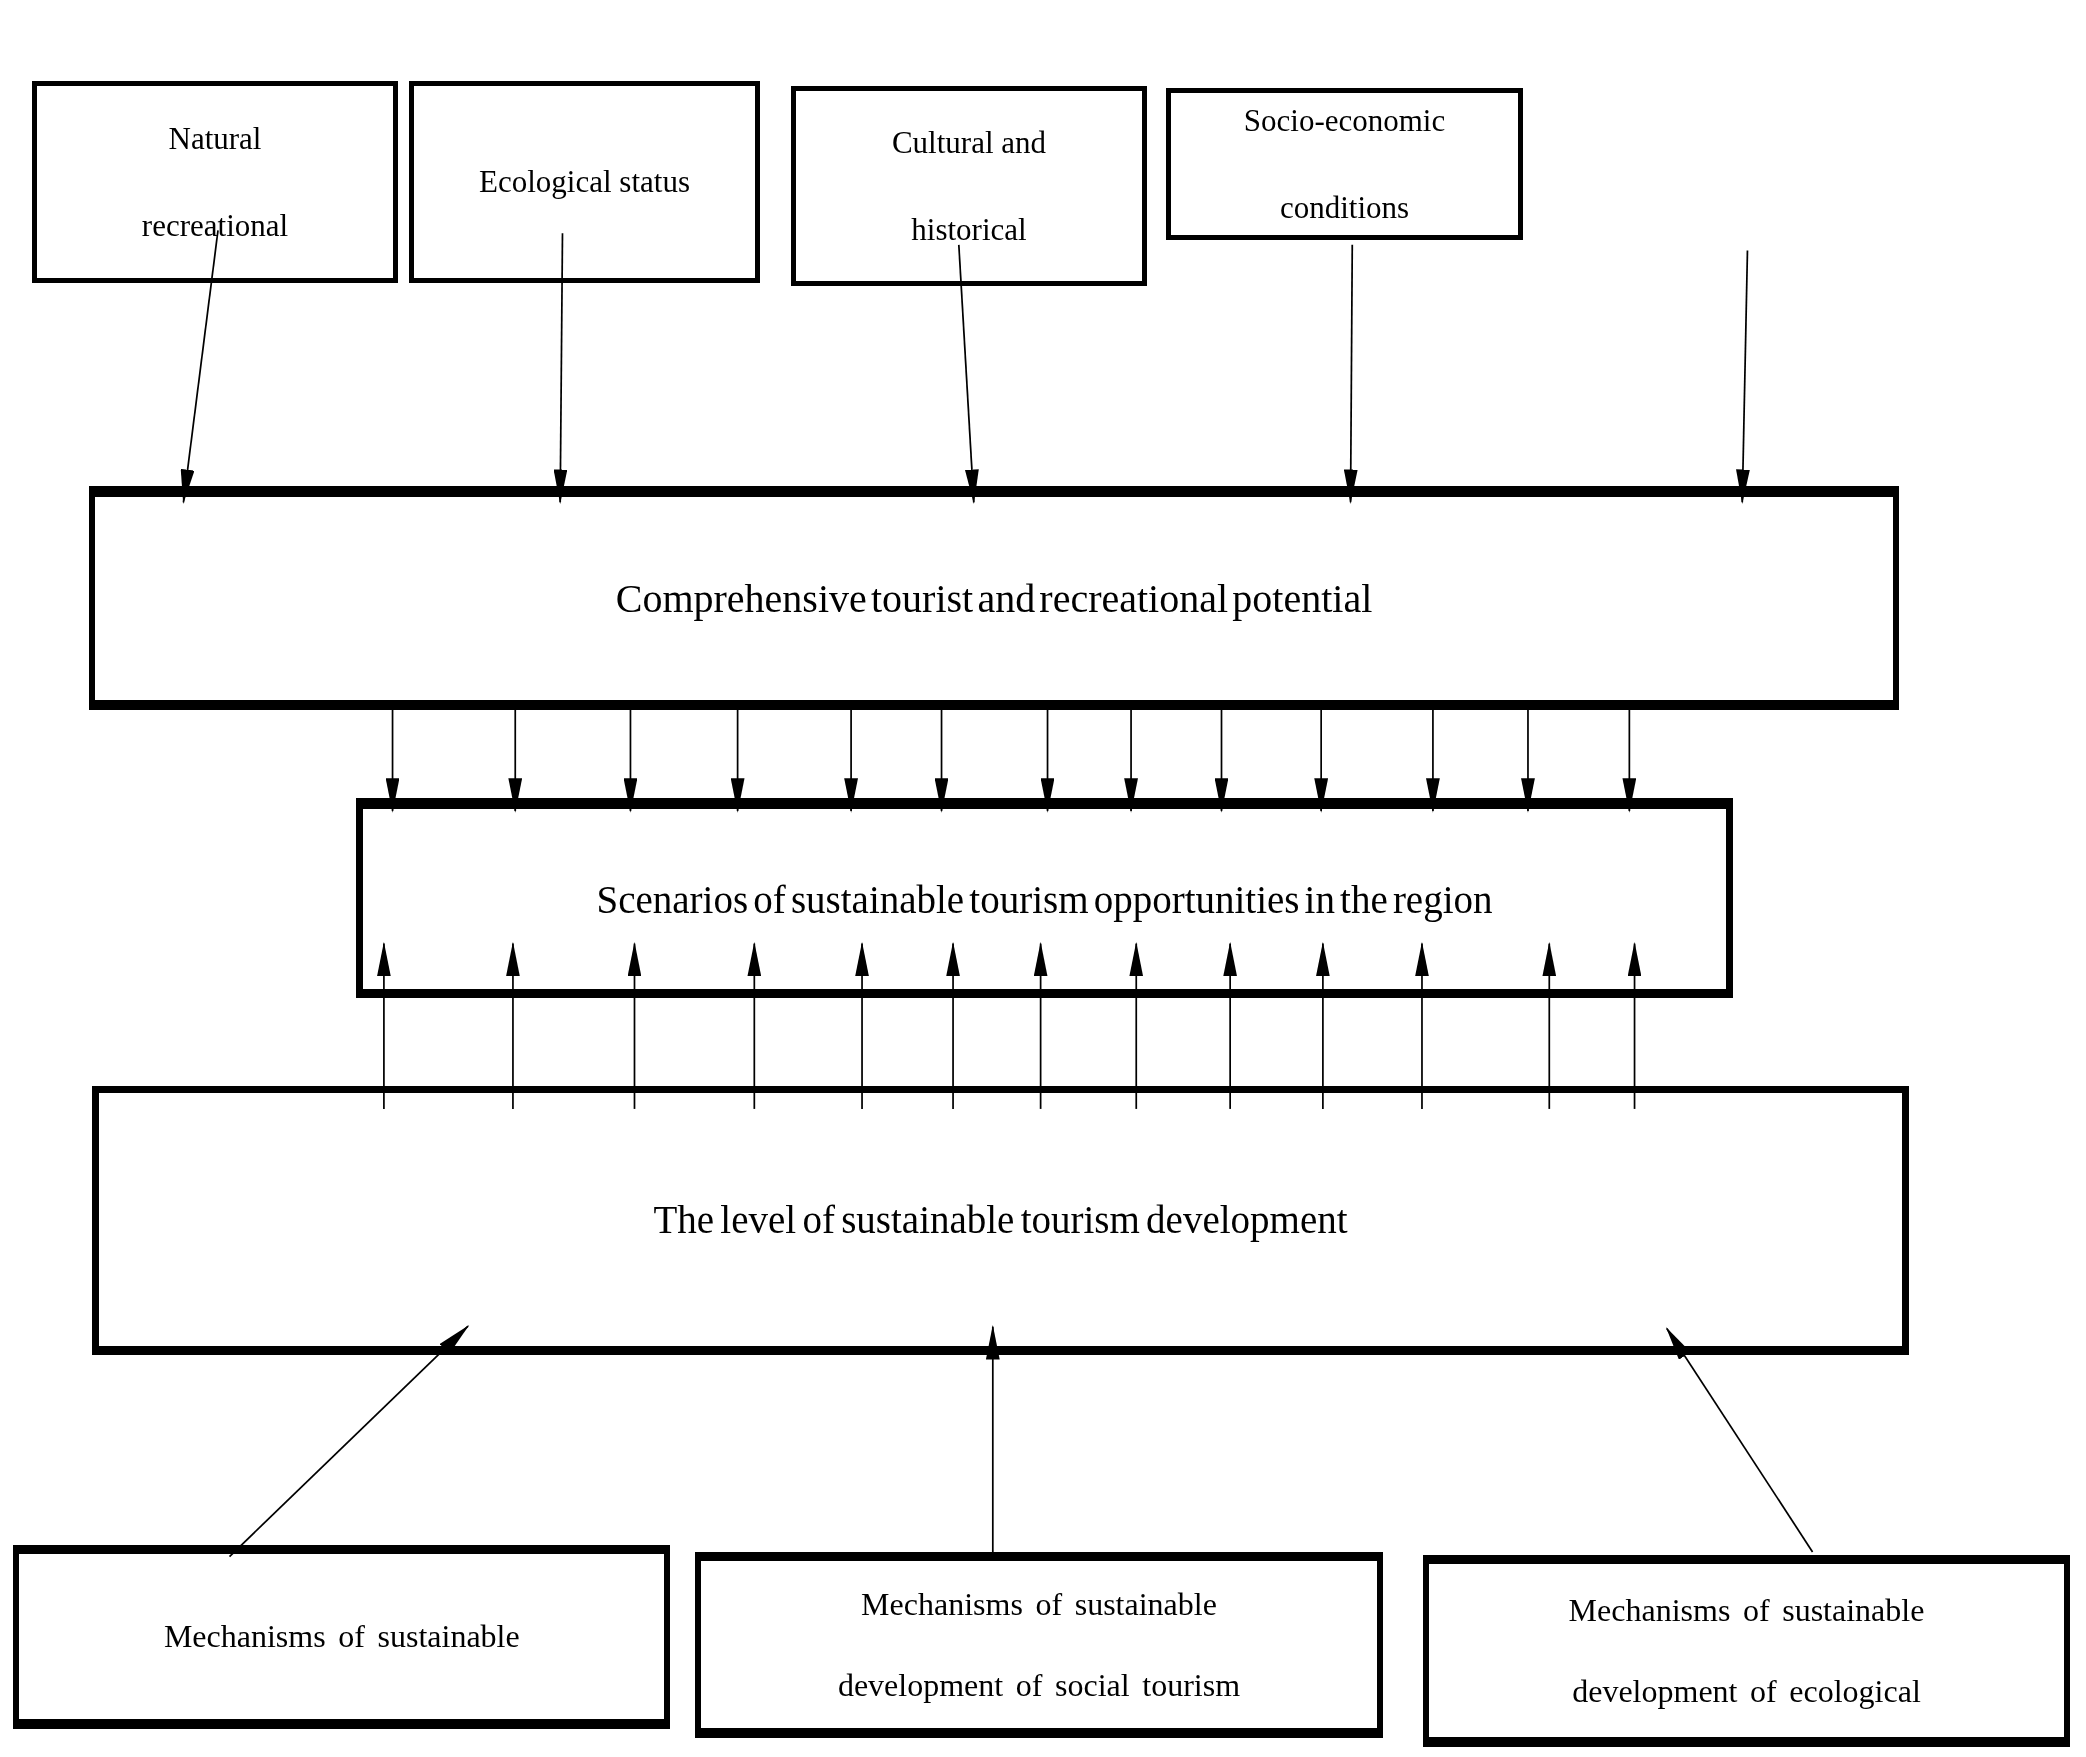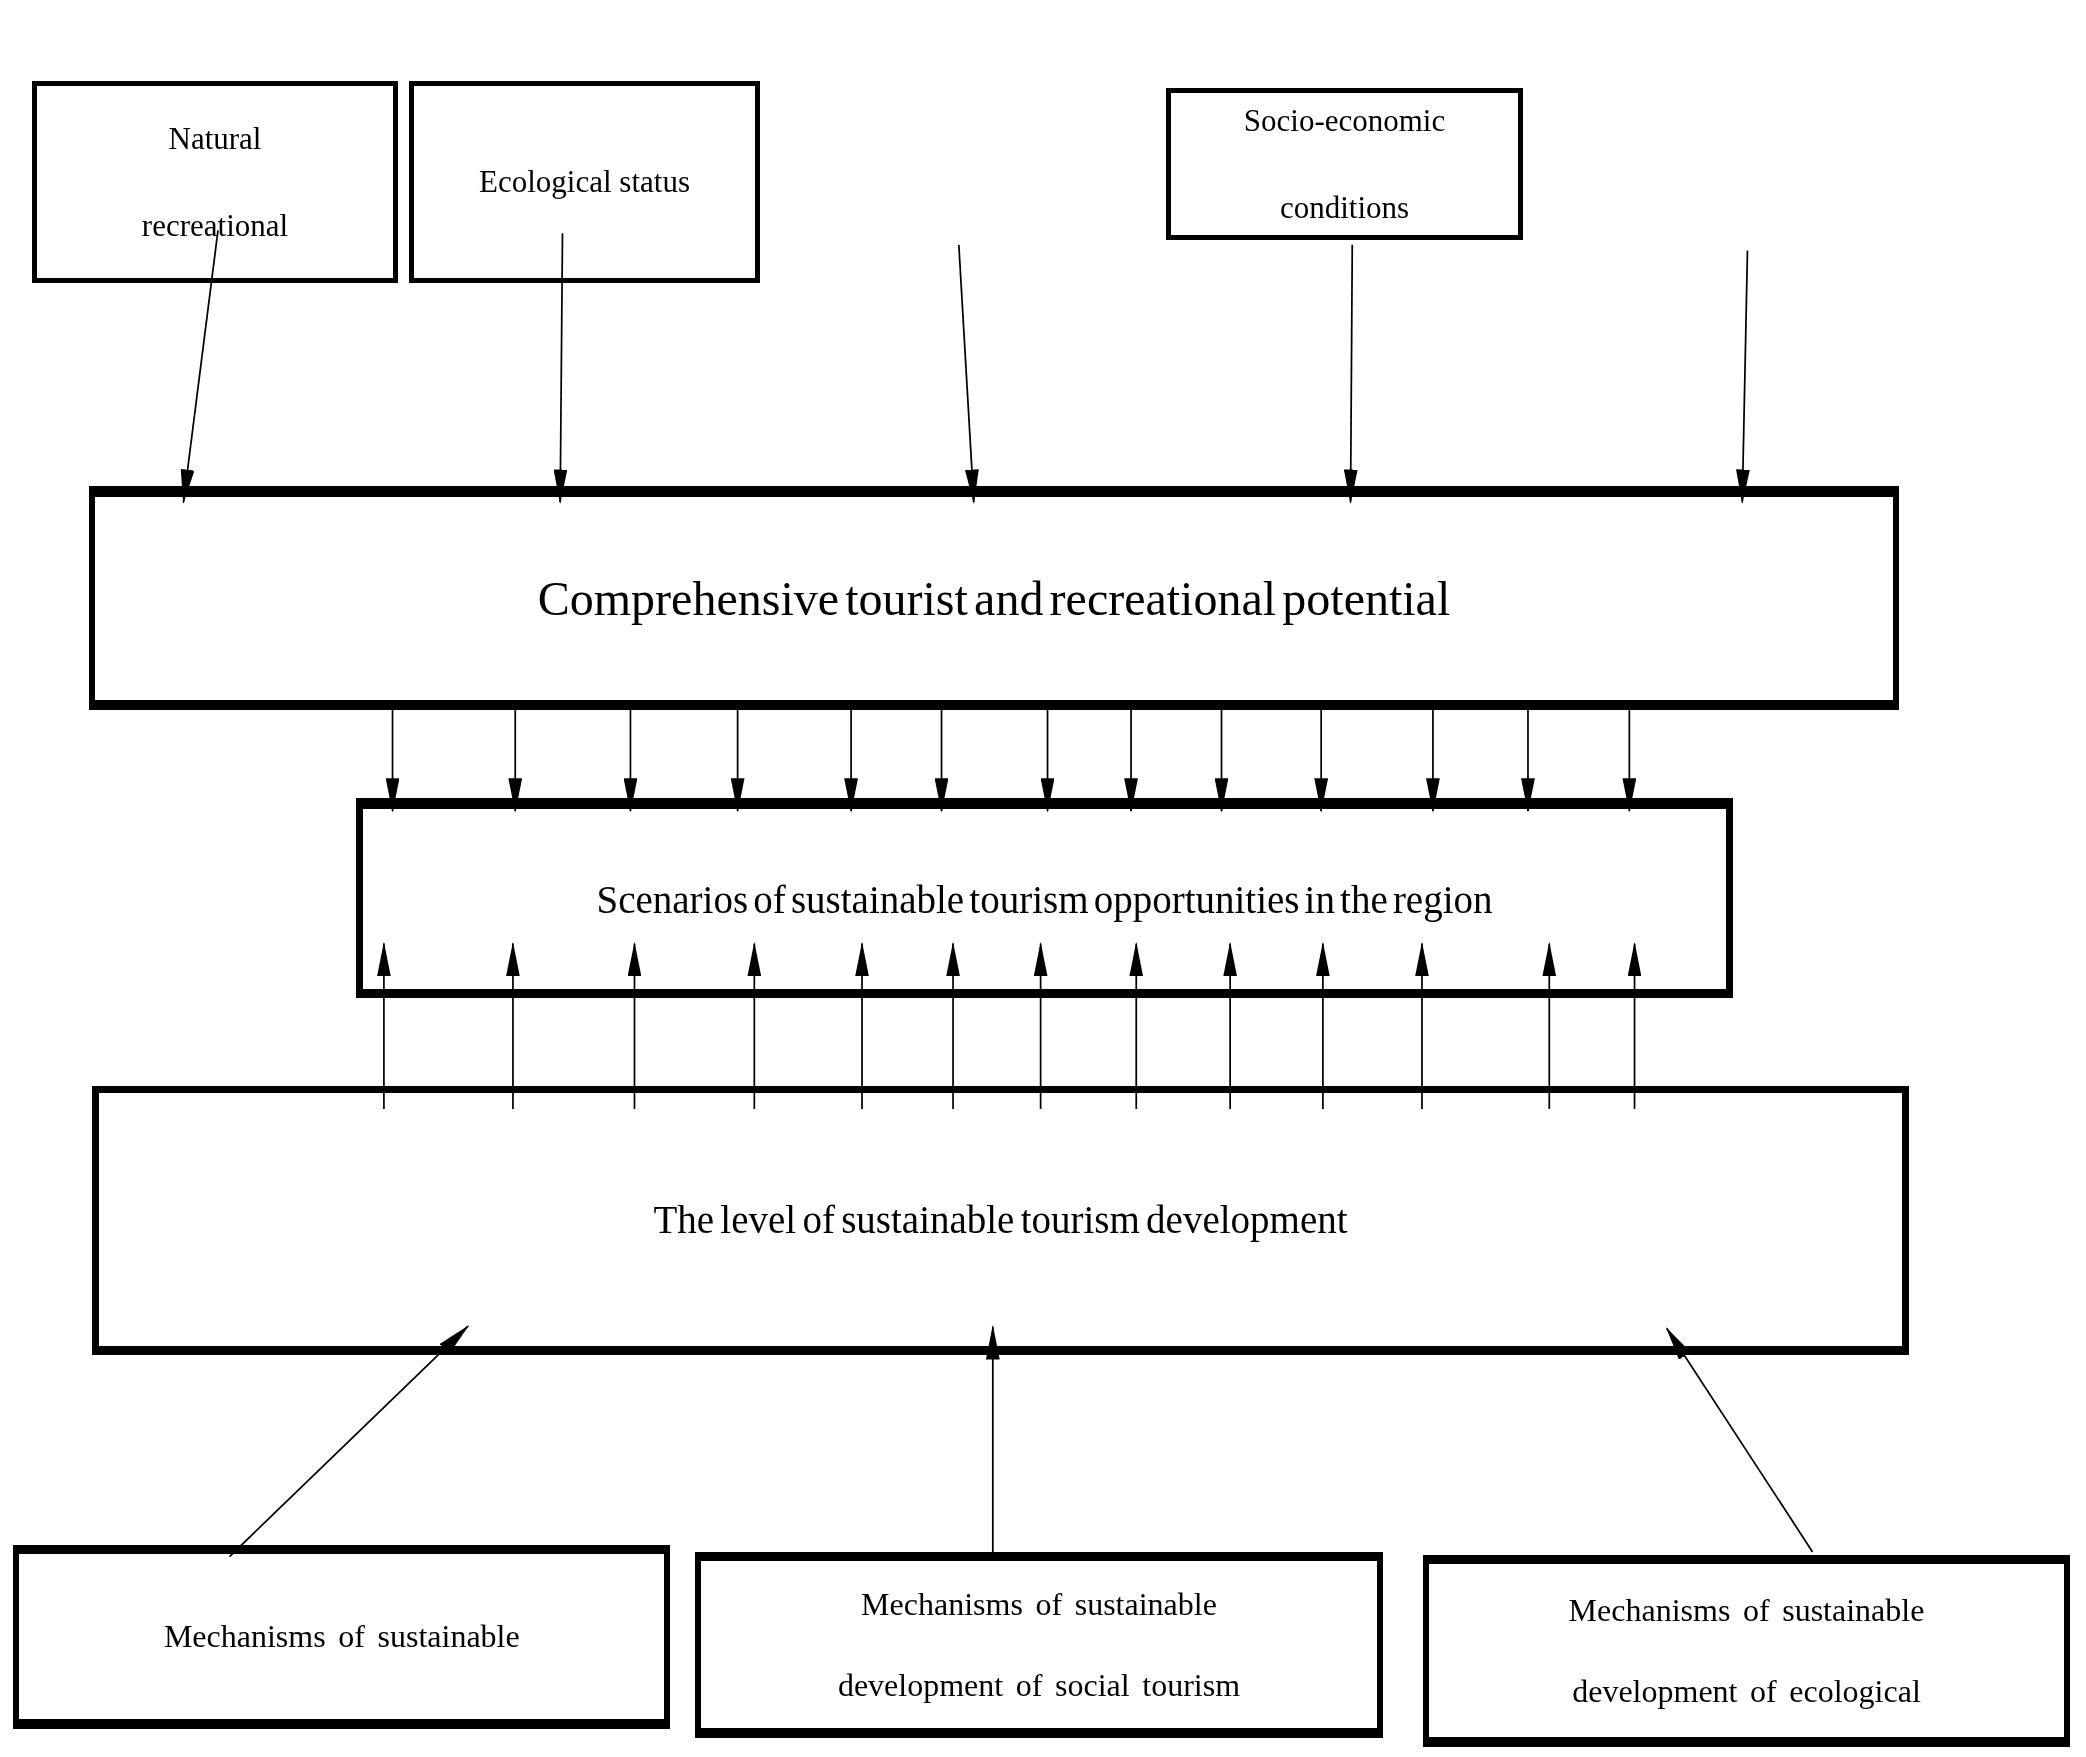--- a/index.html
+++ b/index.html
@@ -40,21 +40,21 @@
 
   
   .factor { font-size: 31px; gap: 51px; }
   .factor-b1 { left: 32px;   top: 81px; width: 366px; height: 202px; }
   .factor-b2 { left: 409px;  top: 81px; width: 351px; height: 202px; }
   .factor-b3 { left: 791px; top: 86px; width: 356px; height: 200px; }
   .factor-b4 { left: 1166px; top: 88px; width: 357px; height: 152px; }
   .factor-b5 { left: 1553px; top: 49px;  width: 431px; height: 251px; gap: 41px; }
 
   
-  .wide { font-size: 48px; }
+  .wide { font-size: 40px; }
   .potential-box {
     left: 89px; top: 486px; width: 1810px; height: 224px;
     border-width: 11.5px 6.3px 10.4px 6.3px;
     word-spacing: -5.8px;
   }
   .scenarios-box {
     left: 356px; top: 798px; width: 1377px; height: 200px;
     border-width: 11.5px 7.5px 9.8px 7.5px;
     font-size: 39px;
     word-spacing: -4.6px;
@@ -130,20 +130,24 @@
 
   <div class="box factor factor-b1">
     <span>Natural</span>
     <span>recreational</span>
   </div>
 
   <div class="box factor factor-b2">
     <span>Ecological status</span>
   </div>
 
+  <div class="box factor factor-b3">
+    <span>Cultural and</span>
+    <span>historical</span>
+  </div>
 
   <div class="box factor factor-b4">
     <span>Socio-economic</span>
     <span>conditions</span>
   </div>
 
 
   <div class="box wide potential-box">
     <span>Comprehensive tourist and recreational potential</span>
   </div>

